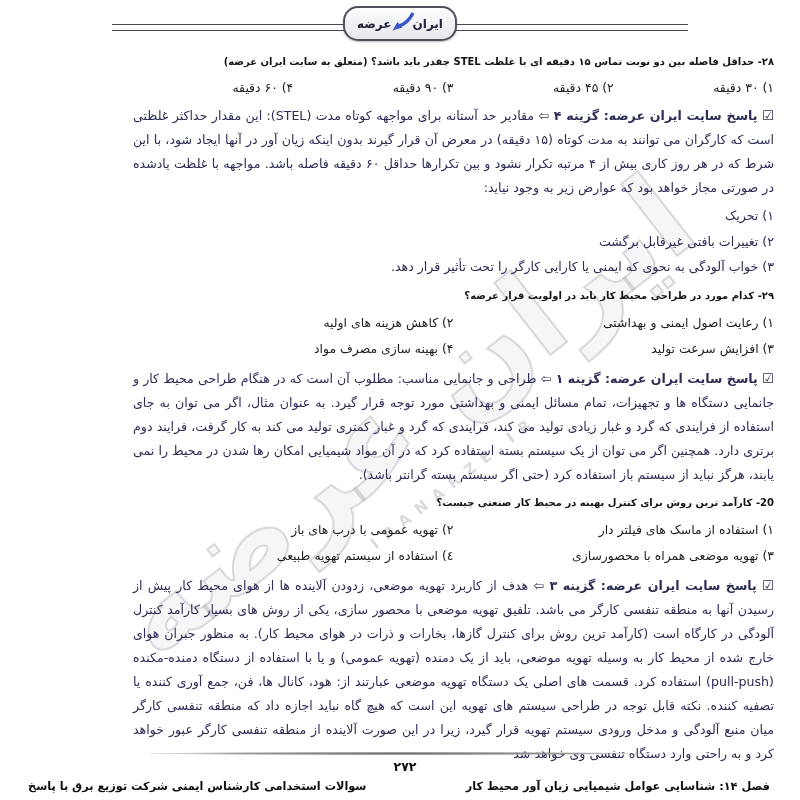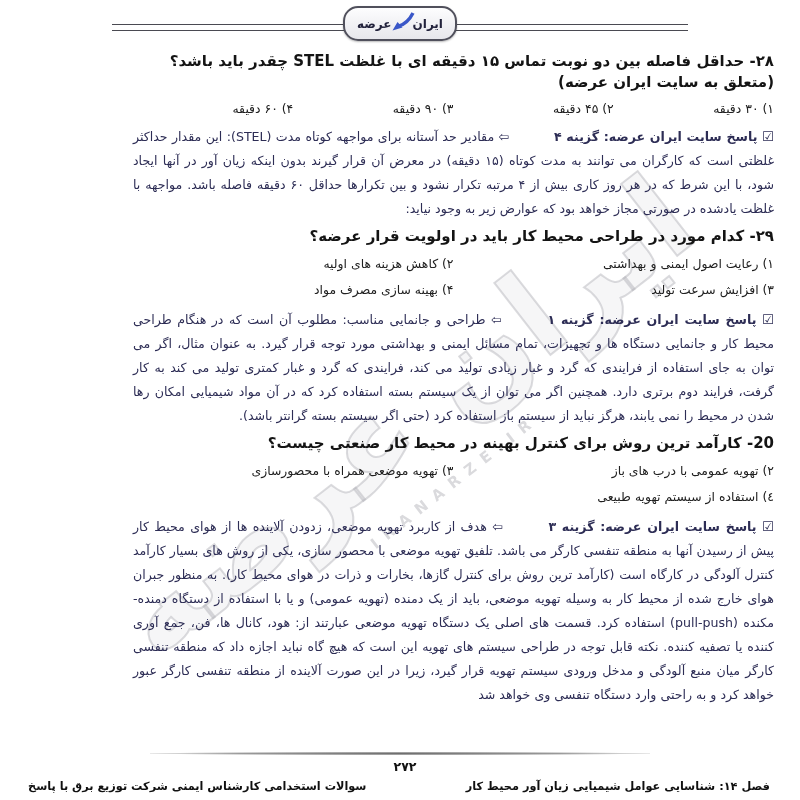--- a/index.html
+++ b/index.html
@@ -18,29 +18,29 @@
   
   .watermark{position:absolute;top:245px;left:130px;width:560px;height:360px;
         display:flex;flex-direction:column;align-items:center;justify-content:center;
         transform:rotate(-38deg);pointer-events:none;z-index:0;}
   .wm-logo{font-size:120px;font-weight:bold;white-space:nowrap;
         color:rgba(190,190,195,0.14);-webkit-text-stroke:2px rgba(175,175,182,0.45);}
   .wm-url{font-size:15px;letter-spacing:9px;color:#dadadd;margin-top:4px;font-weight:bold;}
   
   .content{position:absolute;top:46px;right:26px;width:641px;z-index:1;
         direction:rtl;text-align:right;color:#1b1b1b;}
-  .q-title{margin:5px 0 4px;font-size:15px;font-weight:bold;color:#141414;line-height:21px;}
+  .q-title{margin:5px 0 4px;font-size:10px;font-weight:bold;color:#141414;line-height:21px;}
   .options4{display:grid;grid-template-columns:repeat(4,1fr);margin:2px 0 4px;
         font-size:12.4px;color:#202020;line-height:23px;}
   .options2{display:grid;grid-template-columns:1fr 1fr;margin:2px 0 4px;
         font-size:12.4px;color:#202020;line-height:26px;}
   .opt{white-space:nowrap;}
   .answer{margin:3px 0;font-size:12.6px;line-height:24px;color:#2d2d55;
         text-align:justify;text-justify:inter-word;}
-  .answer b{font-weight:bold;margin-left:40px;}
+  .answer b{font-weight:bold;}
   .chk{font-size:13.5px;}
   .arrow-glyph{font-size:13px;}
   .ans-list div{font-size:12.6px;line-height:25.5px;color:#2d2d55;}
   
   .footer-line{position:absolute;bottom:45px;left:150px;width:500px;height:3px;z-index:1;
         background:radial-gradient(ellipse at center,#6e6e6e 0%,#9a9a9a 45%,rgba(150,150,150,0) 78%);}
   .page-num{position:absolute;bottom:26px;left:5px;width:100%;text-align:center;
         font-size:12.5px;font-weight:bold;color:#111;z-index:1;}
   .footer-row{position:absolute;bottom:7px;left:28px;right:30px;display:flex;
         justify-content:space-between;direction:rtl;z-index:1;
@@ -74,38 +74,44 @@
       <span>۲۸-</span>
       <span>حداقل فاصله بین دو نوبت تماس ۱۵ دقیقه ای با غلظت STEL چقدر باید باشد؟ (متعلق به سایت ایران عرضه)</span>
     </div>
     <div class="options4">
       <span class="opt">۱) ۳۰ دقیقه</span>
       <span class="opt">۲) ۴۵ دقیقه</span>
       <span class="opt">۳) ۹۰ دقیقه</span>
       <span class="opt">۴) ۶۰ دقیقه</span>
     </div>
     <p class="answer"><span class="chk">☑</span> <b>پاسخ سایت ایران عرضه: گزینه ۴</b> <span class="arrow-glyph">⇦</span> <span>مقادیر حد آستانه برای مواجهه کوتاه مدت (STEL): این مقدار حداکثر غلظتی است که کارگران می توانند به مدت کوتاه (۱۵ دقیقه) در معرض آن قرار گیرند بدون اینکه زیان آور در آنها ایجاد شود، با این شرط که در هر روز کاری بیش از ۴ مرتبه تکرار نشود و بین تکرارها حداقل ۶۰ دقیقه فاصله باشد. مواجهه با غلظت یادشده در صورتی مجاز خواهد بود که عوارض زیر به وجود نیاید:</span></p>
+    <div class="ans-list">
+      <div>۱) تحریک</div>
+      <div>۲) تغییرات بافتی غیرقابل برگشت</div>
+      <div>۳) خواب آلودگی به نحوی که ایمنی یا کارایی کارگر را تحت تأثیر قرار دهد.</div>
+    </div>
 
     <div class="q-title">
       <span>۲۹-</span>
       <span>کدام مورد در طراحی محیط کار باید در اولویت قرار عرضه؟</span>
     </div>
     <div class="options2">
       <span class="opt">۱) رعایت اصول ایمنی و بهداشتی</span>
       <span class="opt">۲) کاهش هزینه های اولیه</span>
       <span class="opt">۳) افزایش سرعت تولید</span>
       <span class="opt">۴) بهینه سازی مصرف مواد</span>
     </div>
     <p class="answer"><span class="chk">☑</span> <b>پاسخ سایت ایران عرضه: گزینه ۱</b> <span class="arrow-glyph">⇦</span> <span>طراحی و جانمایی مناسب: مطلوب آن است که در هنگام طراحی محیط کار و جانمایی دستگاه ها و تجهیزات، تمام مسائل ایمنی و بهداشتی مورد توجه قرار گیرد. به عنوان مثال، اگر می توان به جای استفاده از فرایندی که گرد و غبار زیادی تولید می کند، فرایندی که گرد و غبار کمتری تولید می کند به کار گرفت، فرایند دوم برتری دارد. همچنین اگر می توان از یک سیستم بسته استفاده کرد که در آن مواد شیمیایی امکان رها شدن در محیط را نمی یابند، هرگز نباید از سیستم باز استفاده کرد (حتی اگر سیستم بسته گرانتر باشد).</span></p>
 
     <div class="q-title">
       <span>20-</span>
       <span>کارآمد ترین روش برای کنترل بهینه در محیط کار صنعتی چیست؟</span>
     </div>
     <div class="options2">
+      <span class="opt">۱) استفاده از ماسک های فیلتر دار</span>
       <span class="opt">۲) تهویه عمومی با درب های باز</span>
       <span class="opt">۳) تهویه موضعی همراه با محصورسازی</span>
       <span class="opt">٤) استفاده از سیستم تهویه طبیعی</span>
     </div>
     <p class="answer"><span class="chk">☑</span> <b>پاسخ سایت ایران عرضه: گزینه ۳</b> <span class="arrow-glyph">⇦</span> <span>هدف از کاربرد تهویه موضعی، زدودن آلاینده ها از هوای محیط کار پیش از رسیدن آنها به منطقه تنفسی کارگر می باشد. تلفیق تهویه موضعی با محصور سازی، یکی از روش های بسیار کارآمد کنترل آلودگی در کارگاه است (کارآمد ترین روش برای کنترل گازها، بخارات و ذرات در هوای محیط کار). به منظور جبران هوای خارج شده از محیط کار به وسیله تهویه موضعی، باید از یک دمنده (تهویه عمومی) و یا با استفاده از دستگاه دمنده-مکنده (pull-push) استفاده کرد. قسمت های اصلی یک دستگاه تهویه موضعی عبارتند از: هود، کانال ها، فن، جمع آوری کننده یا تصفیه کننده. نکته قابل توجه در طراحی سیستم های تهویه این است که هیچ گاه نباید اجازه داد که منطقه تنفسی کارگر میان منبع آلودگی و مدخل ورودی سیستم تهویه قرار گیرد، زیرا در این صورت آلاینده از منطقه تنفسی کارگر عبور خواهد کرد و به راحتی وارد دستگاه تنفسی وی خواهد شد</span></p>
 
   </div>
 
   <div class="footer-line"></div>
   <div class="page-num">۲۷۲</div>

